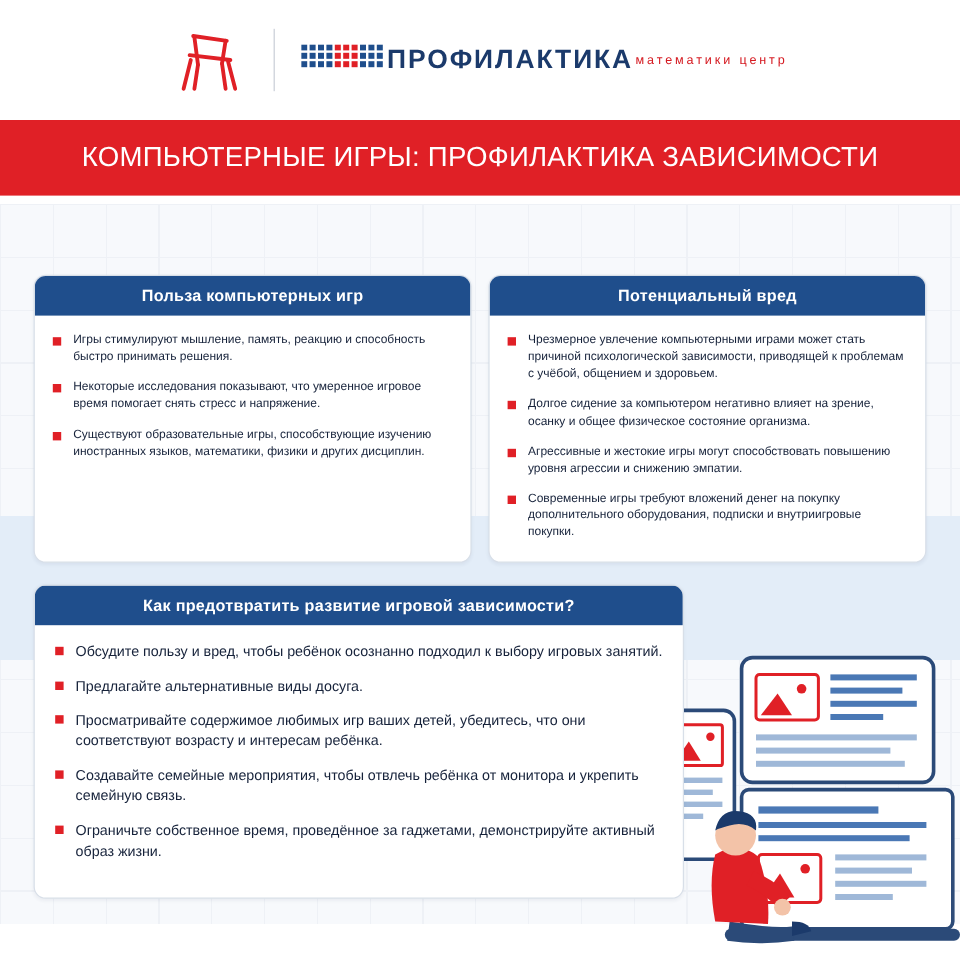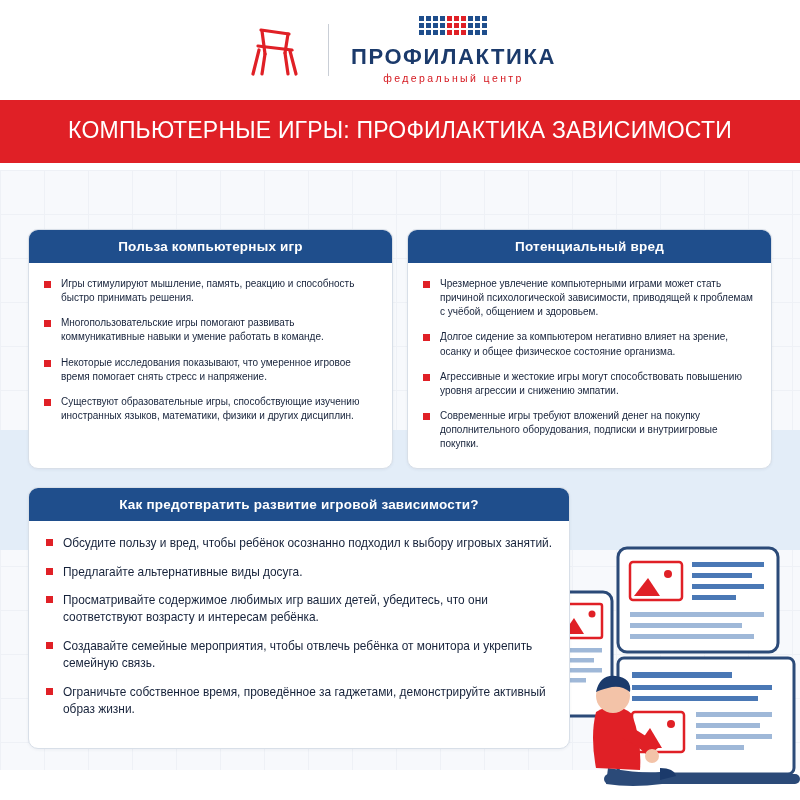--- a/index.html
+++ b/index.html
@@ -47,21 +47,21 @@
     background: #ffffff;
     display: flex;
     align-items: center;
     justify-content: center;
     gap: 22px;
   }
   .logo-mark { width: 62px; height: 60px; }
   .logo-divider {
     width: 1px; height: 52px; background: #c9ced6;
   }
-  .brand { display: flex; flex-direction: column; align-items: center; gap: 2px;}
+  .brand { display: flex; flex-direction: row; align-items: center; gap: 2px;}
   .brand-grid { display: block; }
   .brand-title {
     font-size: 22px; font-weight: bold; letter-spacing: 1.6px;
     color: #1b3a6b;
   }
   .brand-sub {
     font-size: 10.5px; letter-spacing: 2.4px; color: #d51920;
   }
 
   
@@ -215,34 +215,33 @@
           <rect x="49" y="7" width="5" height="5"></rect>
             <rect x="56" y="7" width="5" height="5"></rect>
           <rect x="63" y="7" width="5" height="5"></rect>
           <rect x="49" y="14" width="5" height="5"></rect>
             <rect x="56" y="14" width="5" height="5"></rect>
           <rect x="63" y="14" width="5" height="5"></rect>
         </g>
       </svg>
     </span>
     <span class="brand-title">ПРОФИЛАКТИКА</span>
-    <span class="brand-sub">федеральный центр</span>
+    <span class="brand-sub">математики центр</span>
   </span>
 </div>
 
 <div class="title-banner">КОМПЬЮТЕРНЫЕ ИГРЫ: ПРОФИЛАКТИКА ЗАВИСИМОСТИ</div>
 
 <div class="cards-row">
 
   <div class="card">
     <div class="card-head">Польза компьютерных игр</div>
     <div class="card-body">
       <ul class="bullets">
         <li>Игры стимулируют мышление, память, реакцию и способность быстро принимать решения.</li>
-        <li>Многопользовательские игры помогают развивать коммуникативные навыки и умение работать в команде.</li>
         <li>Некоторые исследования показывают, что умеренное игровое время помогает снять стресс и напряжение.</li>
         <li>Существуют образовательные игры, способствующие изучению иностранных языков, математики, физики и других дисциплин.</li>
       </ul>
     </div>
   </div>
 
   <div class="card">
     <div class="card-head">Потенциальный вред</div>
     <div class="card-body">
       <ul class="bullets">

